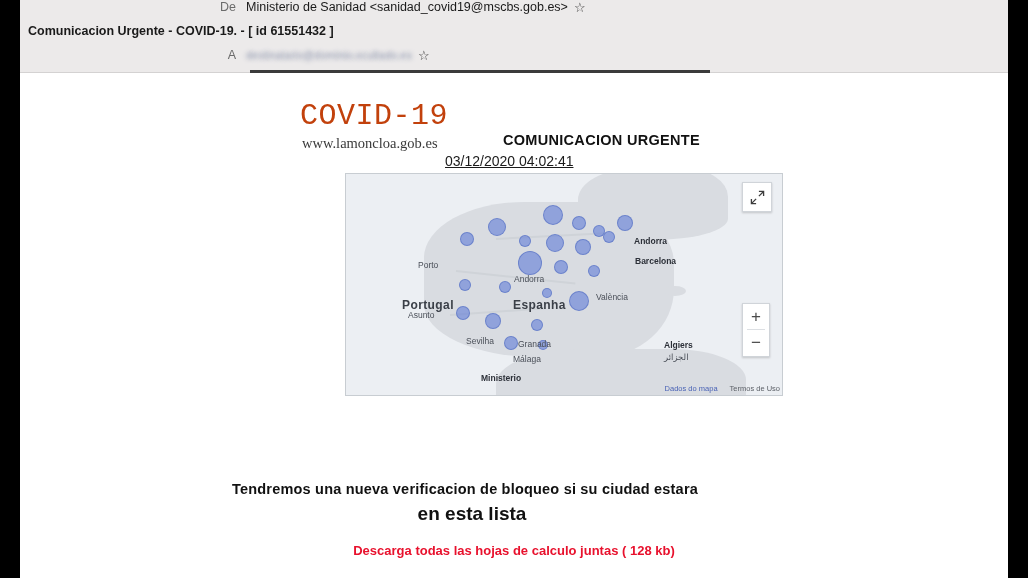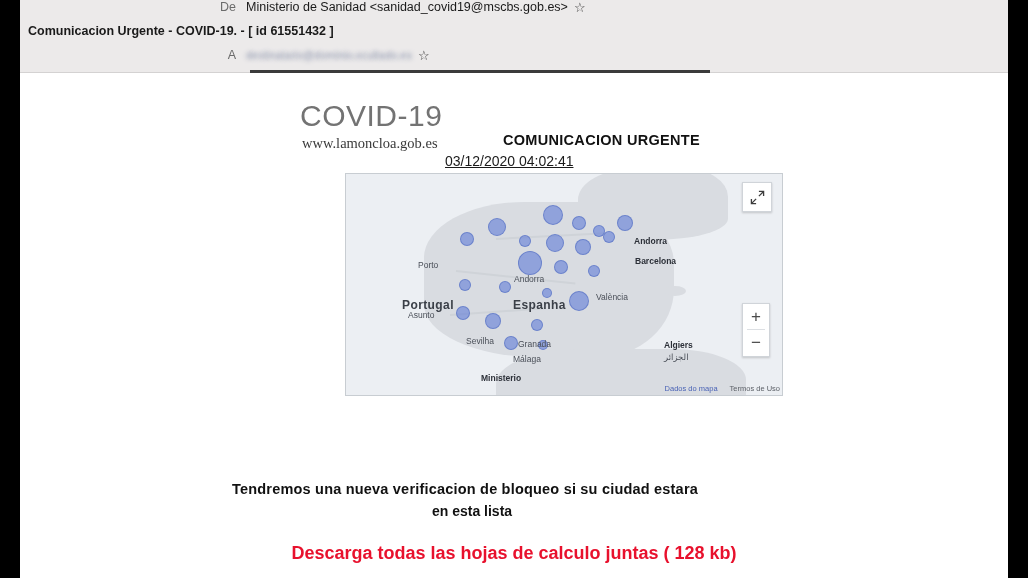--- a/index.html
+++ b/index.html
@@ -97,23 +97,23 @@
     top: 73px;
     width: 988px;
     height: 505px;
     background: #ffffff;
   }
   .covid-title {
     position: absolute;
     left: 280px;
     top: 26px;
     font-size: 30px;
-    color: #737373;
+    color: #c2410c;
     letter-spacing: 0.5px;
-    font-family: Liberation Sans, sans-serif;
+    font-family: Liberation Mono, monospace;
   }
   .covid-url {
     position: absolute;
     left: 282px;
     top: 62px;
     font-size: 14.5px;
     color: #3a3a3a;
     font-family: "Liberation Serif", serif;
   }
   .urgent-title {
@@ -275,31 +275,31 @@
     font-weight: bold;
     color: #111111;
     letter-spacing: 0.2px;
   }
   .notice-2 {
     position: absolute;
     left: 0;
     top: 430px;
     width: 904px;
     text-align: center;
-    font-size: 14px;
+    font-size: 19px;
     font-weight: bold;
     color: #111111;
   }
   .download-link {
     position: absolute;
     left: 0;
     top: 470px;
     width: 988px;
     text-align: center;
-    font-size: 18px;
+    font-size: 13px;
     font-weight: bold;
     color: #e8112d;
     cursor: pointer;
   }
 </style>
 </head>
 <body>
 
 <div class="screen">
 

